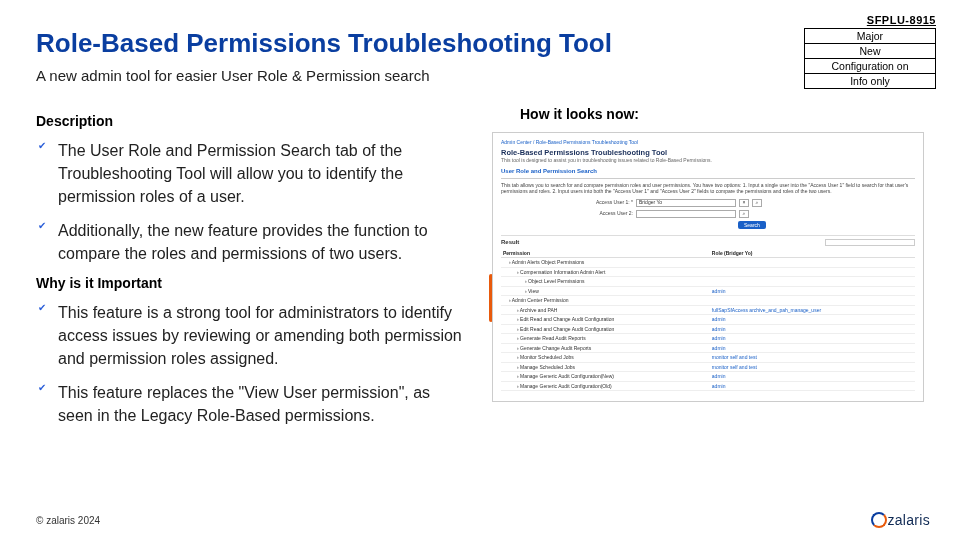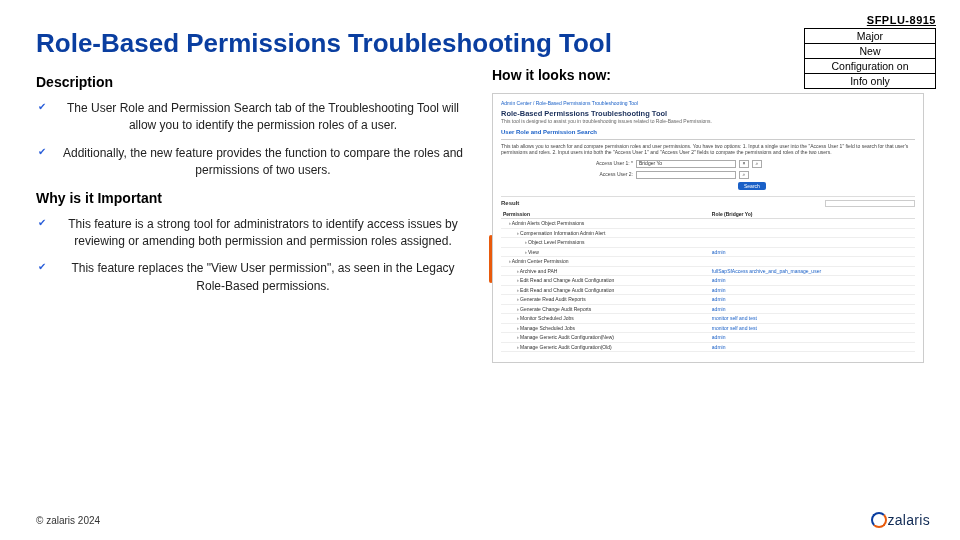--- a/index.html
+++ b/index.html
@@ -11,26 +11,26 @@
     overflow: hidden;
   }
   .slide { width: 100%; height: 100%; padding: 28px 36px 20px 36px; position: relative; }
   .title { font-size: 26px; font-weight: 700; color: #0a3ea0; margin-bottom: 8px; }
   .subtitle { font-size: 15px; color: #222; margin-bottom: 22px; }
   .cols { display: flex; gap: 24px; }
   .left { flex: 1 1 50%; }
   .right { flex: 1 1 50%; position: relative; }
   .section-h { font-size: 14px; font-weight: 700; color: #000; margin-bottom: 10px; margin-top: 7px; }
   .bullets { list-style: none; }
-  .bullets li { font-size: 12px; color: #222; line-height: 1.45; margin-bottom: 10px; padding-left: 22px; position: relative; text-align: center; }
+  .bullets li { font-size: 16px; color: #222; line-height: 1.45; margin-bottom: 10px; padding-left: 22px; position: relative; }
   .bullets li::before {
     content: "✔"; position: absolute; left: 2px; top: 0px;
     font-size: 10px; color: #2b5fd9;
   }
-  .how-title { font-size: 14px; font-weight: 700; color: #000; margin-bottom: 10px; }
+  .how-title { font-size: 14px; font-weight: 700; color: #000; margin-bottom: 10px; margin-left: 28px; }
   .accent { position: absolute; left: -3px; top: 168px; width: 4px; height: 48px; background: #e85a0c; border-radius: 2px;}
   
   .info-box { position: absolute; top: 14px; right: 24px; width: 132px; font-size: 11px; }
   .info-id { text-align: right; font-weight: 700; color: #000; margin-bottom: 2px; letter-spacing: 0.5px; text-decoration: underline;}
   .info-table { width: 100%; border-collapse: collapse; }
   .info-table td { border: 1px solid #000; text-align: center; padding: 1px 4px; font-size: 10.5px; }
   
   .footer { position: absolute; left: 36px; bottom: 14px; font-size: 10px; color: #333; }
   .logo { position: absolute; right: 30px; bottom: 12px; display: flex; align-items: center; }
   .logo-mark { width: 16px; height: 16px; border: 2.5px solid #0a3ea0; border-radius: 50%; border-right-color: #e85a0c; border-bottom-color: #e85a0c; }
@@ -56,20 +56,21 @@
   .mock .search-right { float: right; border: 1px solid #ccc; height: 7px; width: 90px; margin-top: -8px;}
   .mock .indent1 { padding-left: 8px;}
   .mock .indent2 { padding-left: 16px;}
   .mock .indent3 { padding-left: 24px;}
 </style>
 </head>
 <body>
 
 <div class="slide">
   <h1 class="title">Role-Based Permissions Troubleshooting Tool</h1>
+  <div class="subtitle">A new admin tool for easier User Role &amp; Permission search</div>
 
   <div class="cols">
     <div class="left">
       <div class="section-h">Description</div>
       <ul class="bullets">
         <li>The User Role and Permission Search tab of the Troubleshooting Tool will allow you to identify the permission roles of a user.</li>
         <li>Additionally, the new feature provides the function to compare the roles and permissions of two users.</li>
       </ul>
       <div class="section-h">Why is it Important</div>
       <ul class="bullets">

